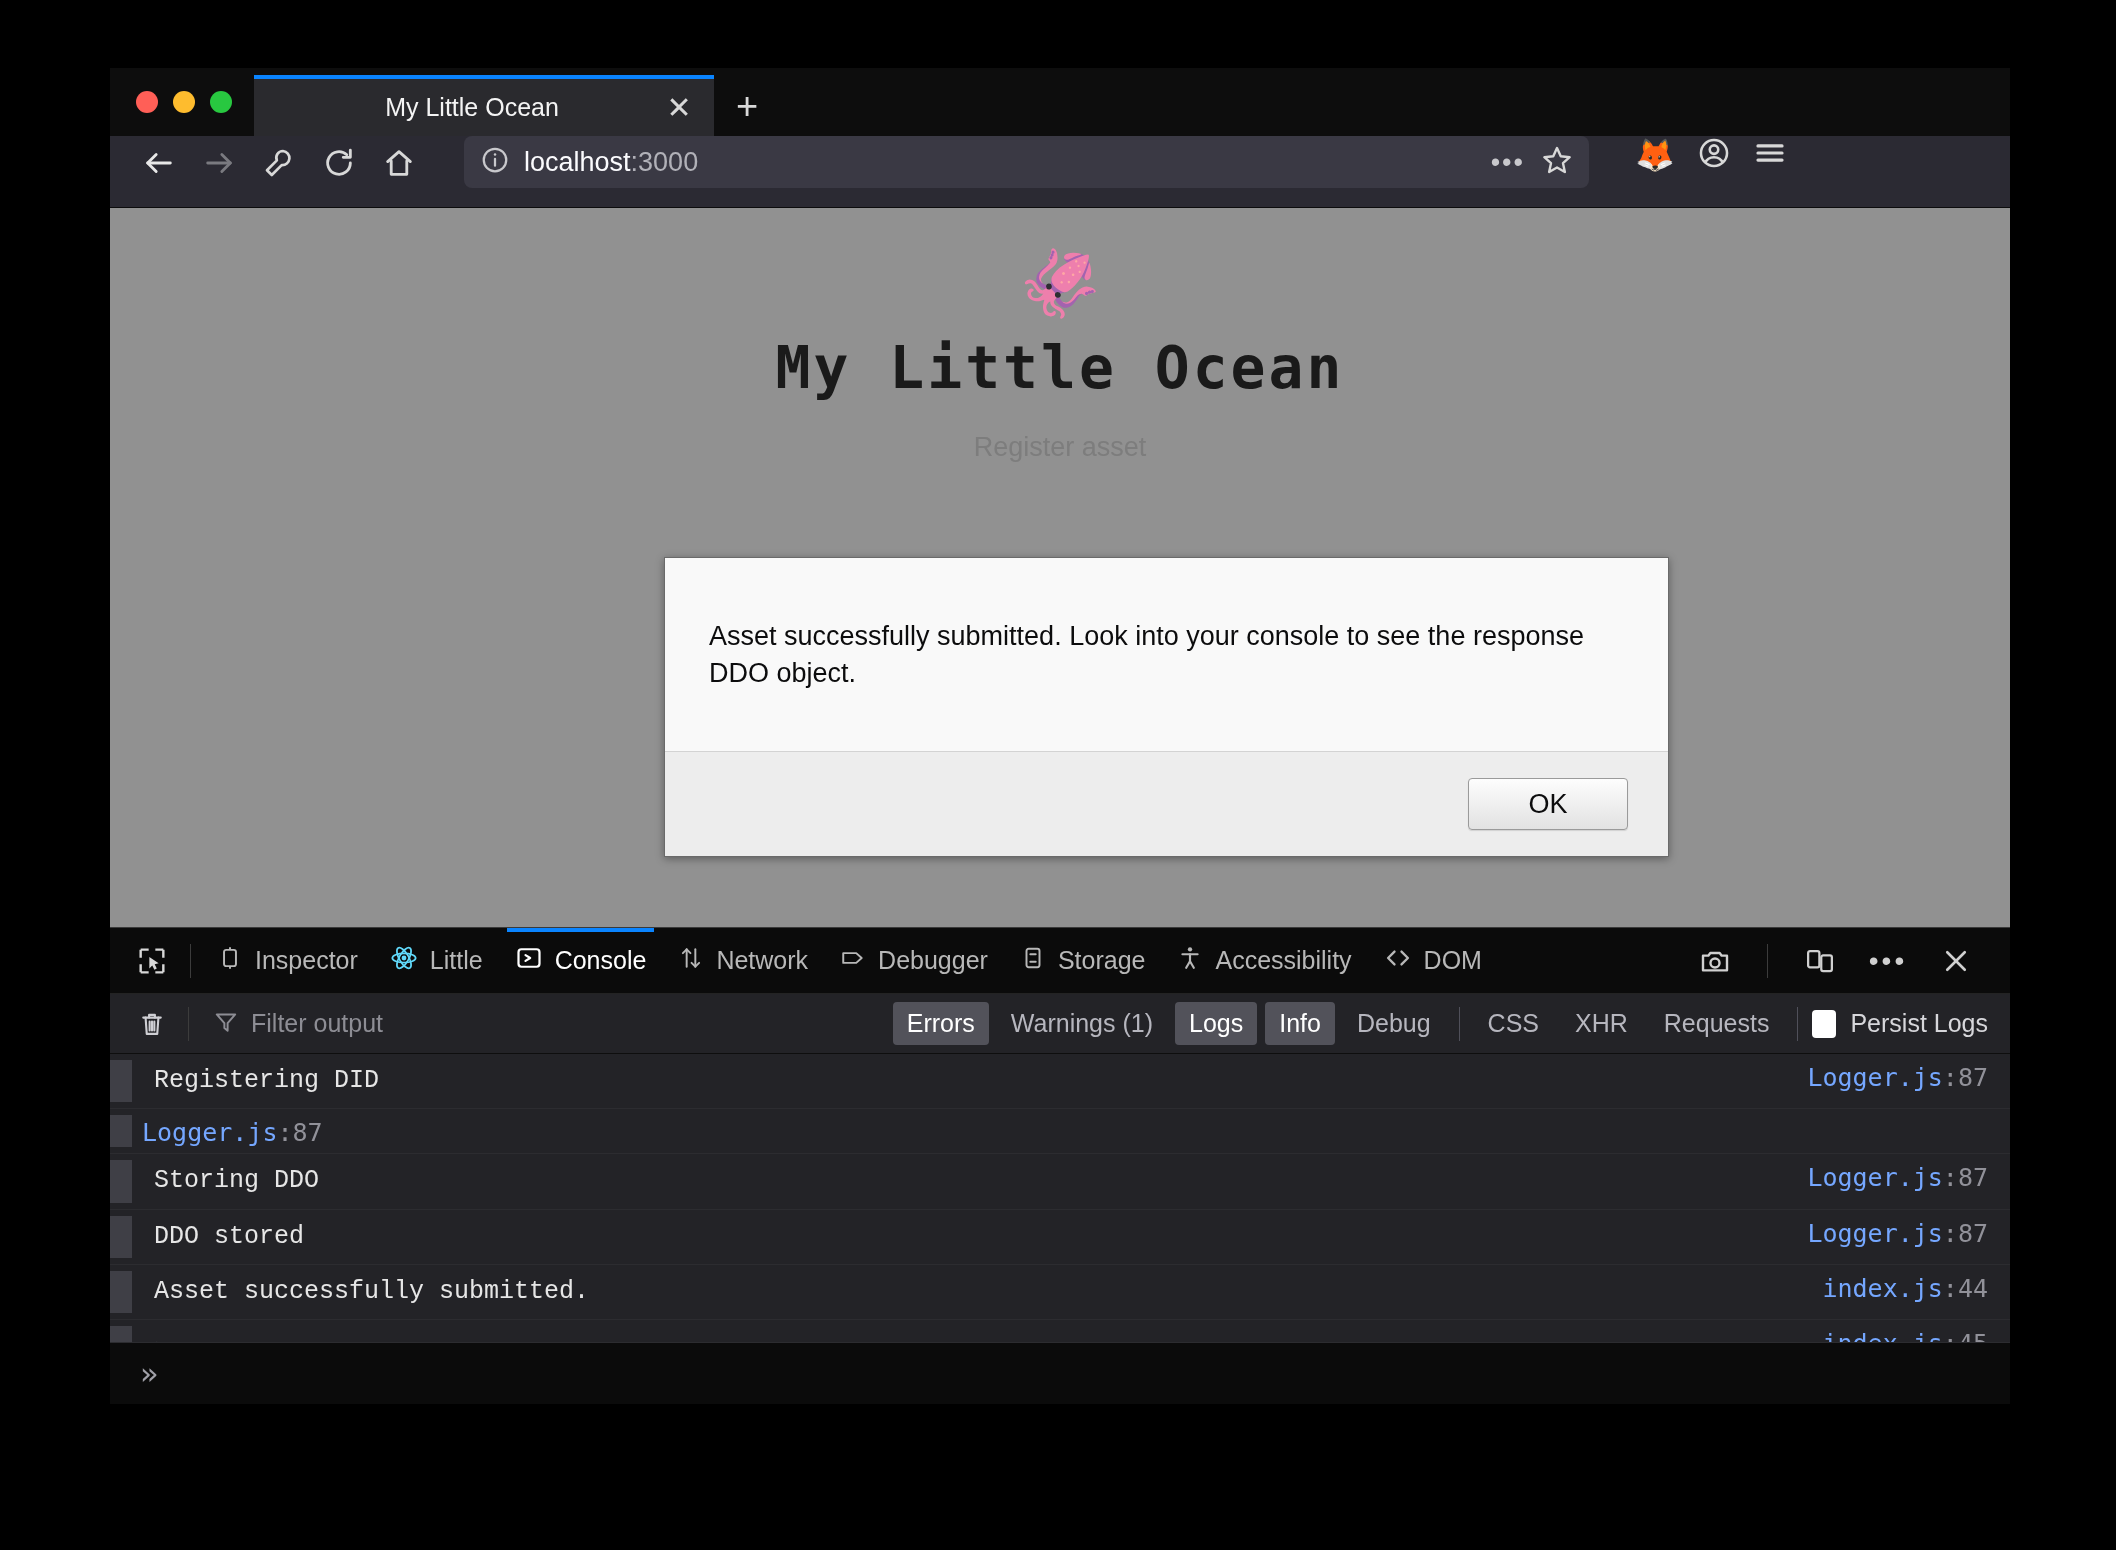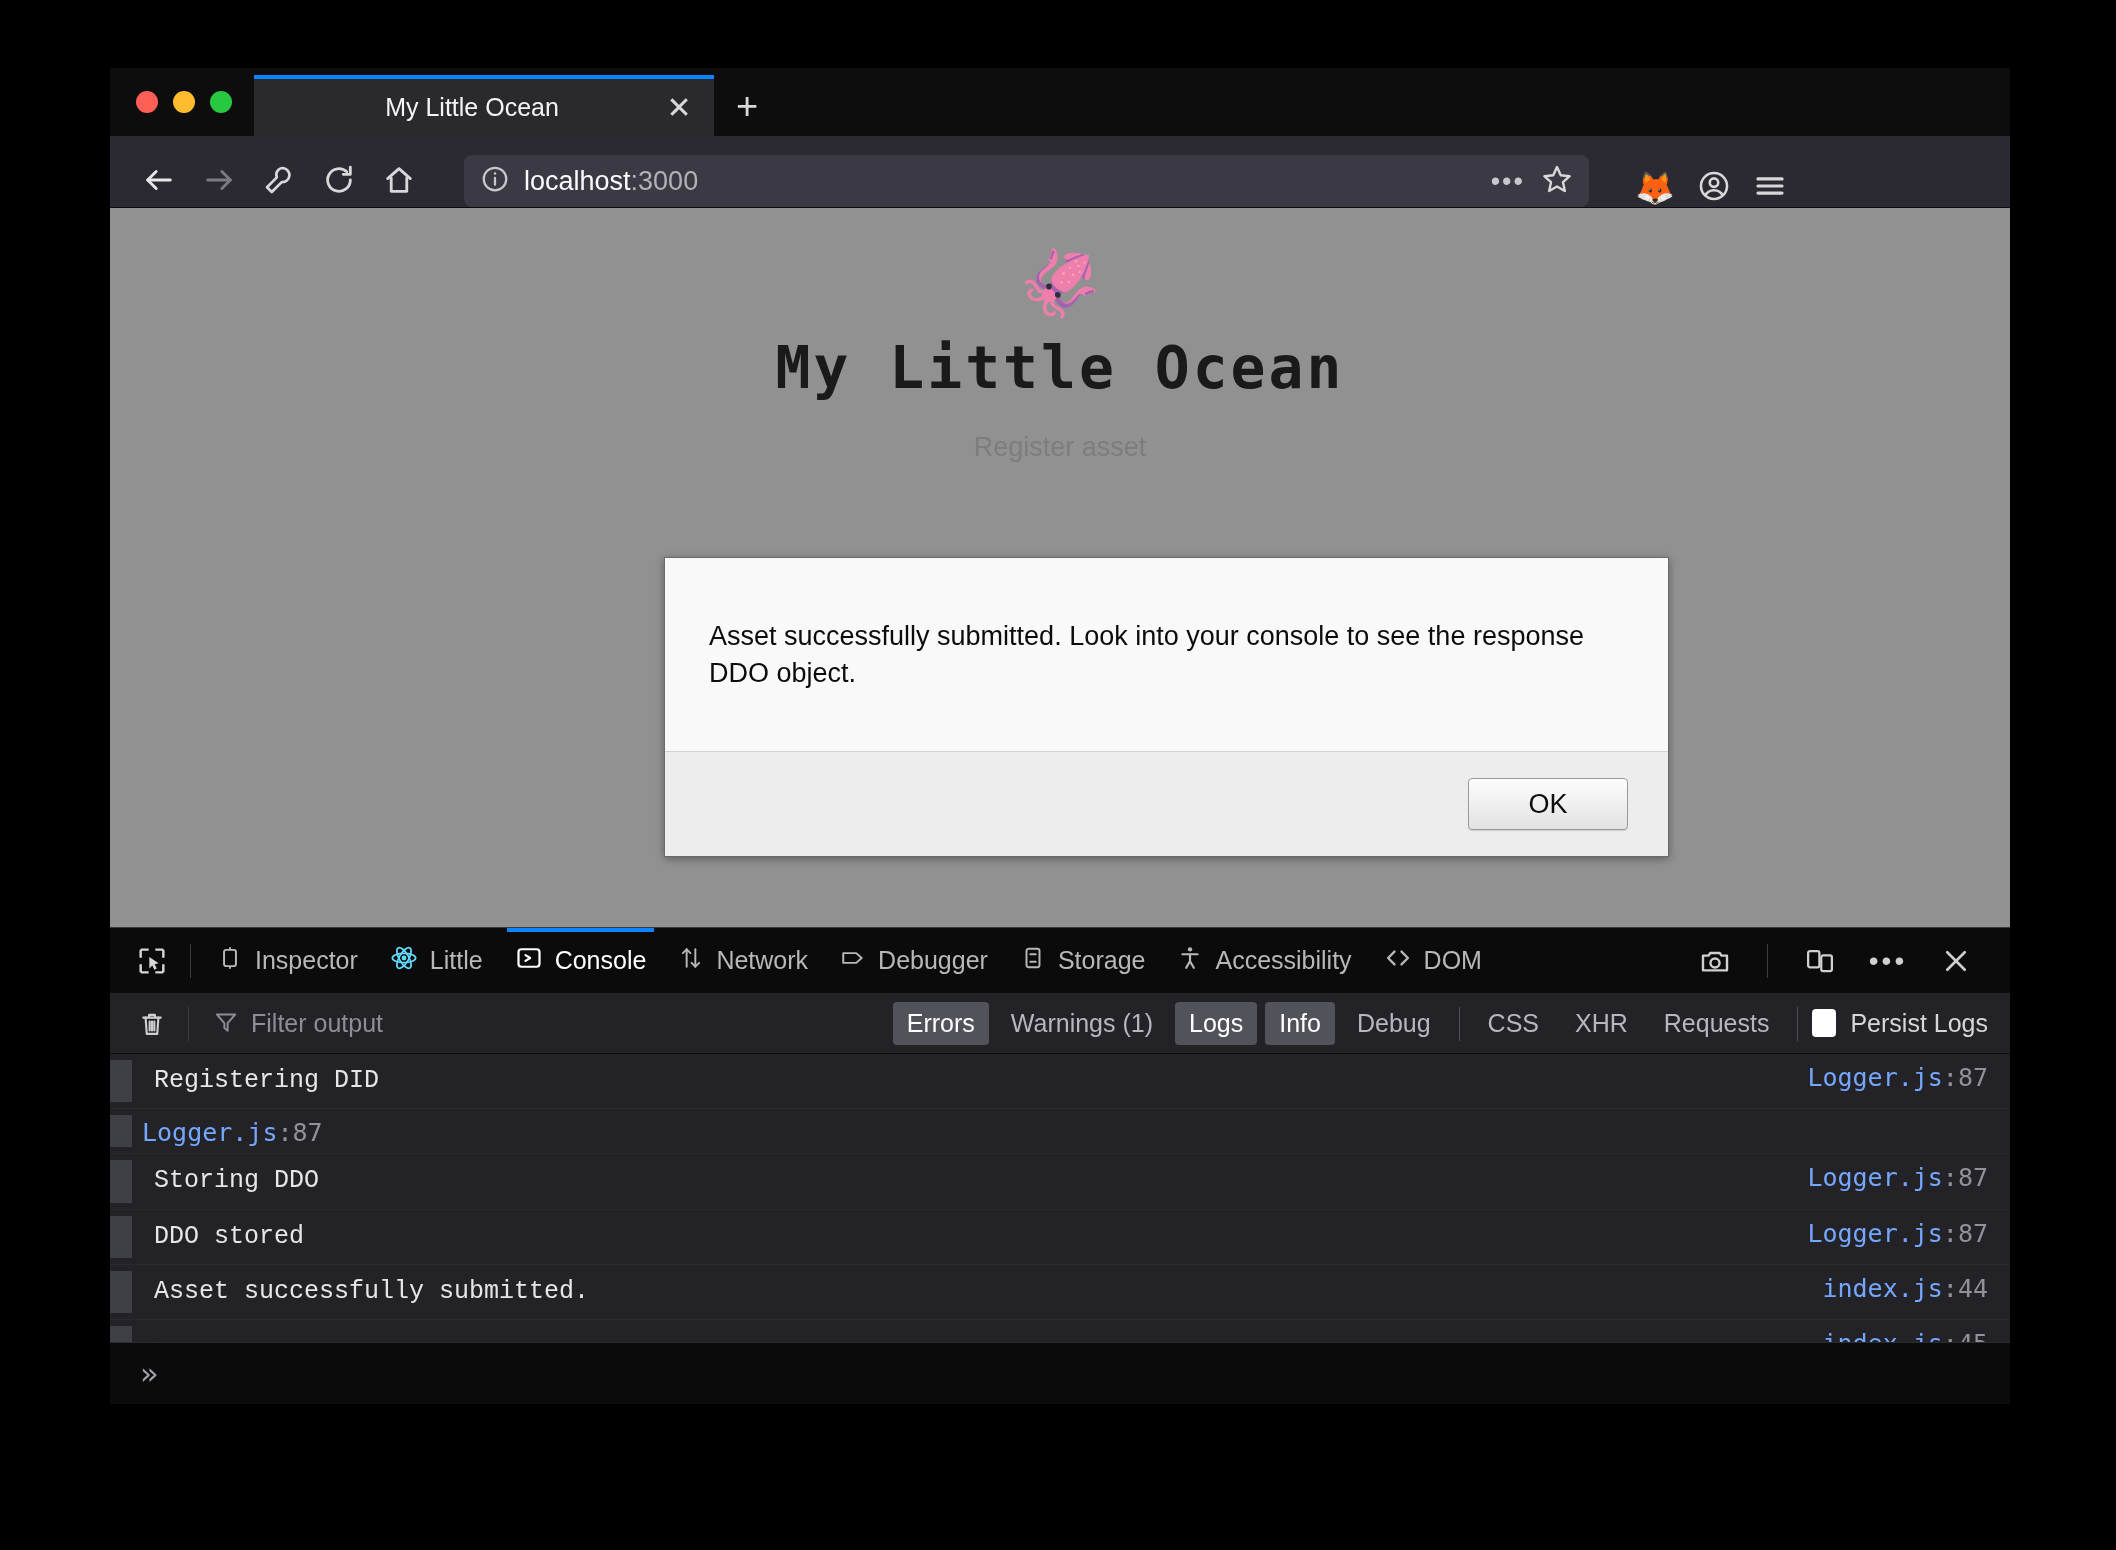--- a/index.html
+++ b/index.html
@@ -84,21 +84,21 @@
     align-items: center;
     justify-content: center;
     line-height: 1;
   }
 
   
   .navbar {
     height: 72px;
     background: #2b2a33;
     display: flex;
-    align-items: flex-end;
+    align-items: flex-start;
     padding: 0 22px;
     gap: 6px;
     flex: none;
     border-bottom: 1px solid #0c0c0d;
   }
   .navbtn {
     width: 54px; height: 54px;
     display: flex; align-items: center; justify-content: center;
     border-radius: 6px;
   }
@@ -275,21 +275,21 @@
   .fbtn {
     color: #b6b6be;
     font-size: 25px;
     padding: 7px 14px;
     border-radius: 4px;
     white-space: nowrap;
   }
   .fbtn.on { background: #52525a; color: #ffffff; }
   .vsep { width: 1px; height: 34px; background: #50505a; margin: 0 14px; }
   .persist {
-    display: flex; align-items: flex-start; gap: 14px;
+    display: flex; align-items: flex-end; gap: 14px;
     color: #d7d7db; font-size: 25px; padding-right: 6px;
   }
   .checkbox {
     width: 24px; height: 28px;
     background: #ffffff;
     border-radius: 4px;
   }
 
   
   .console-out {

